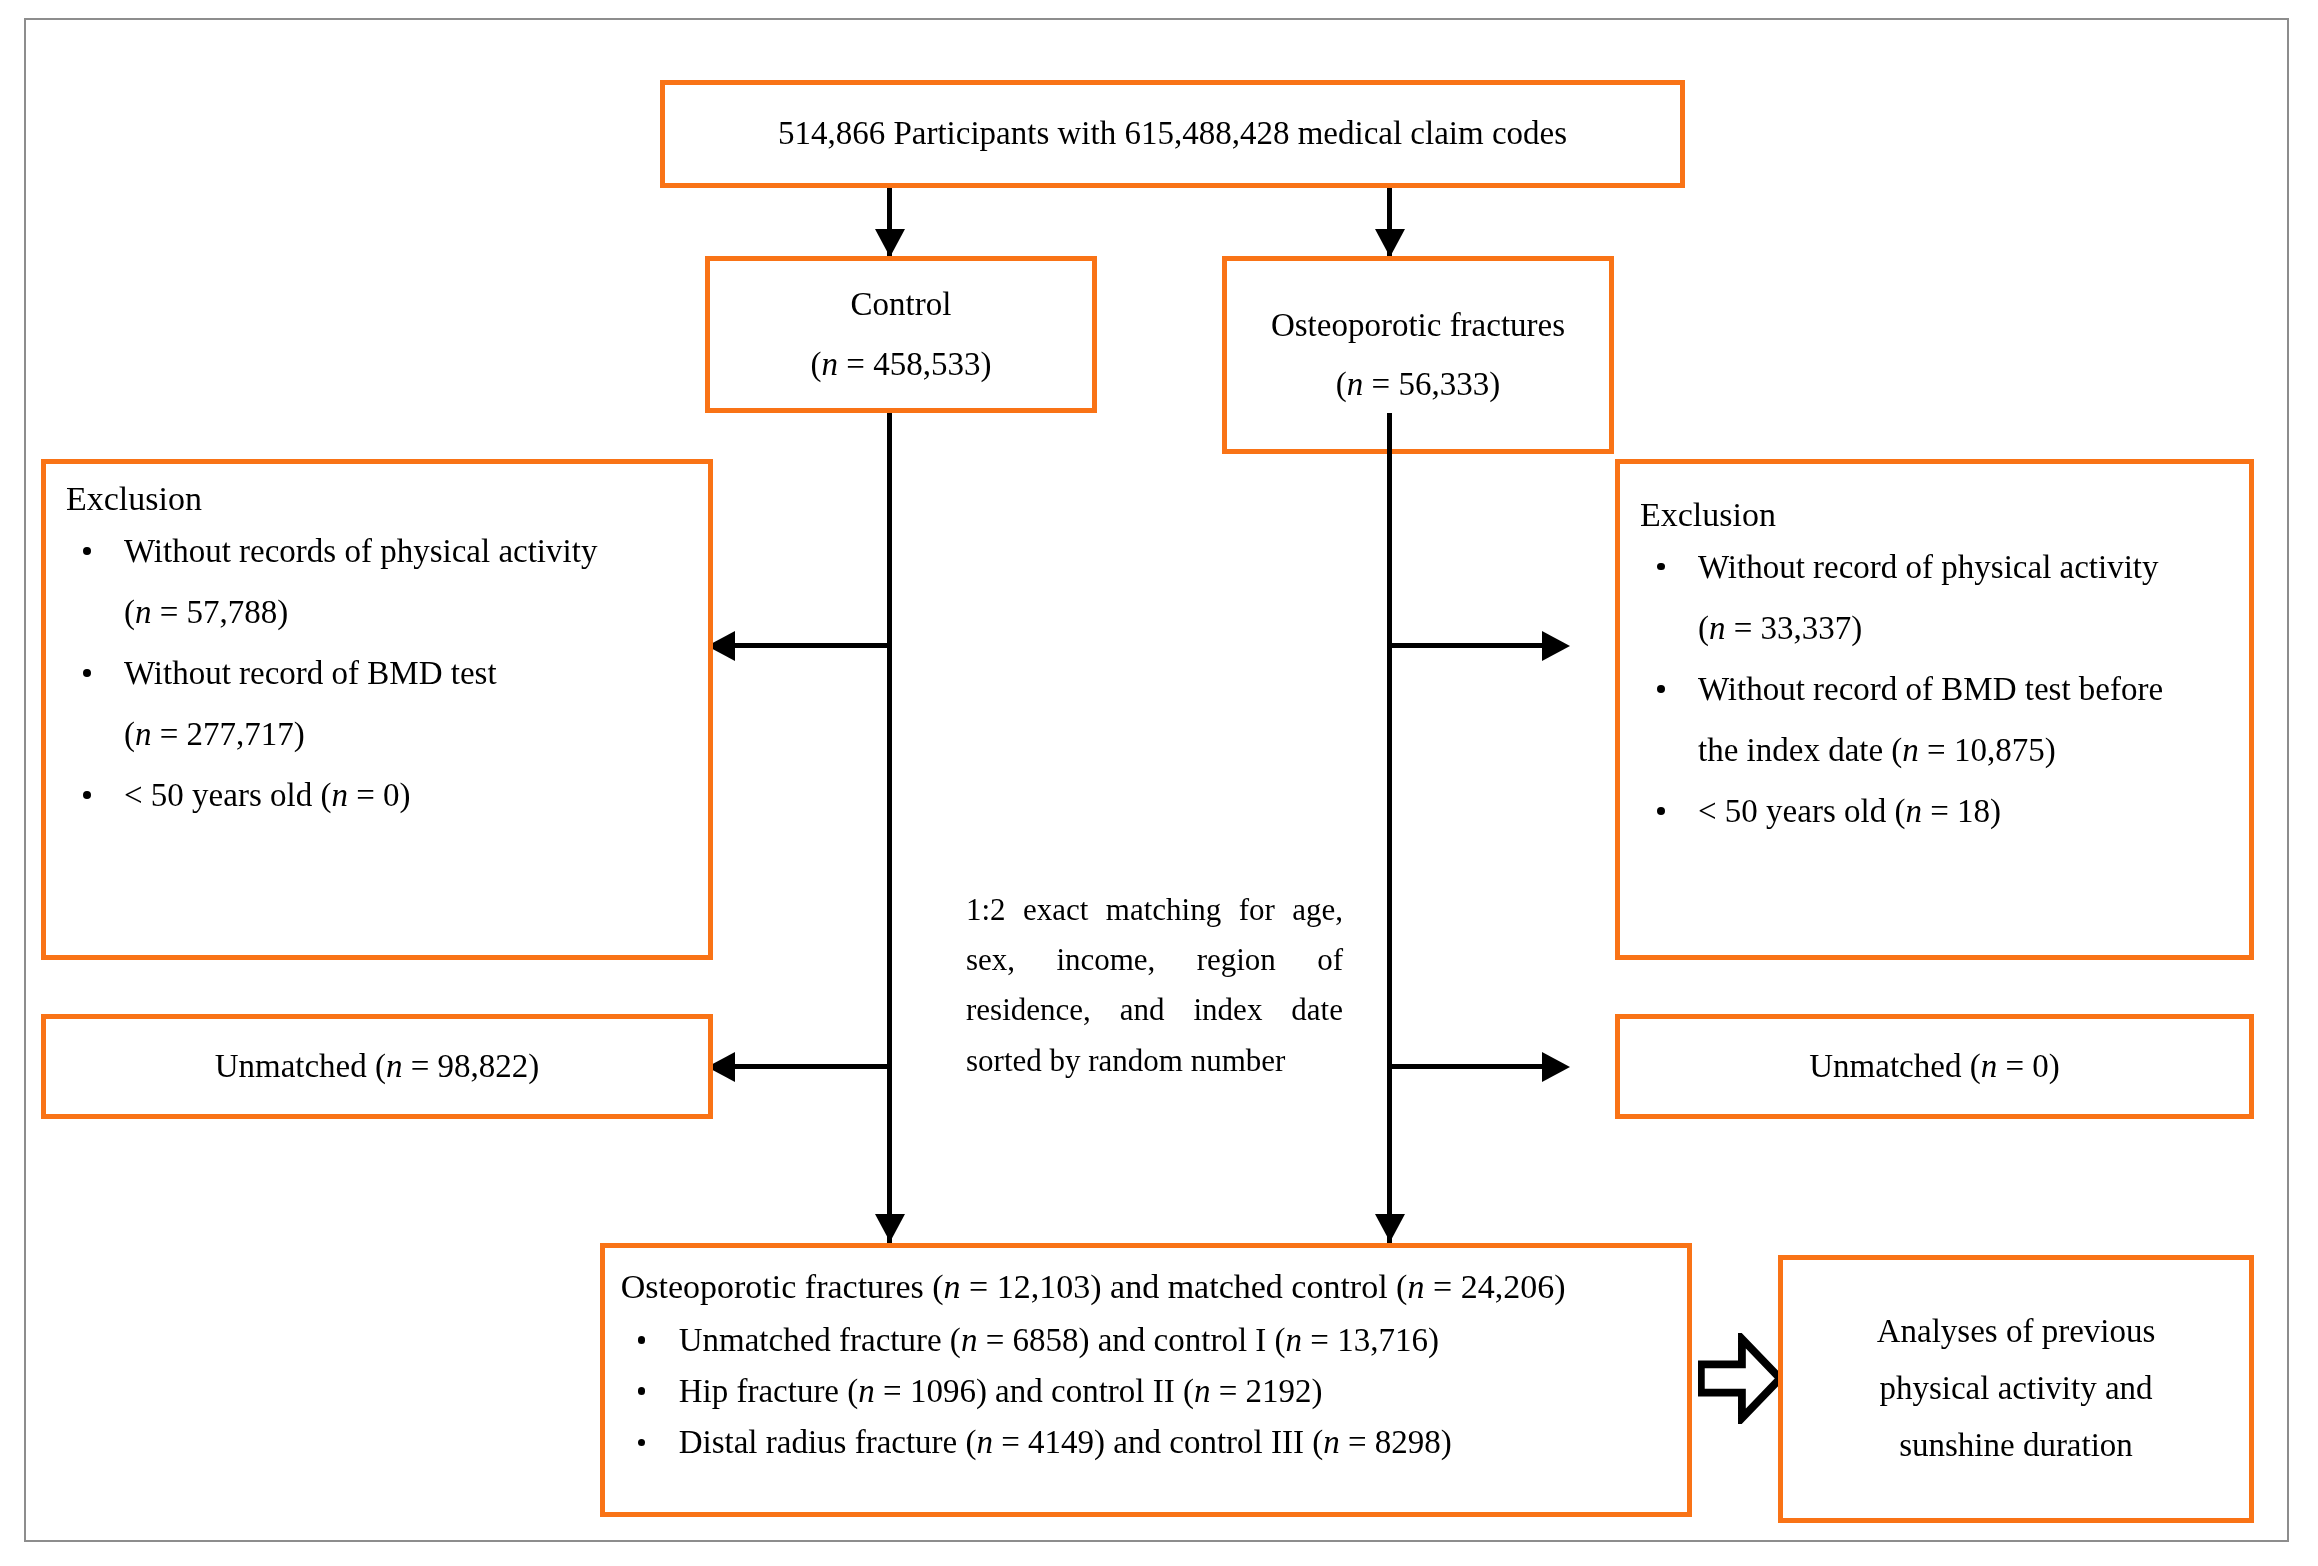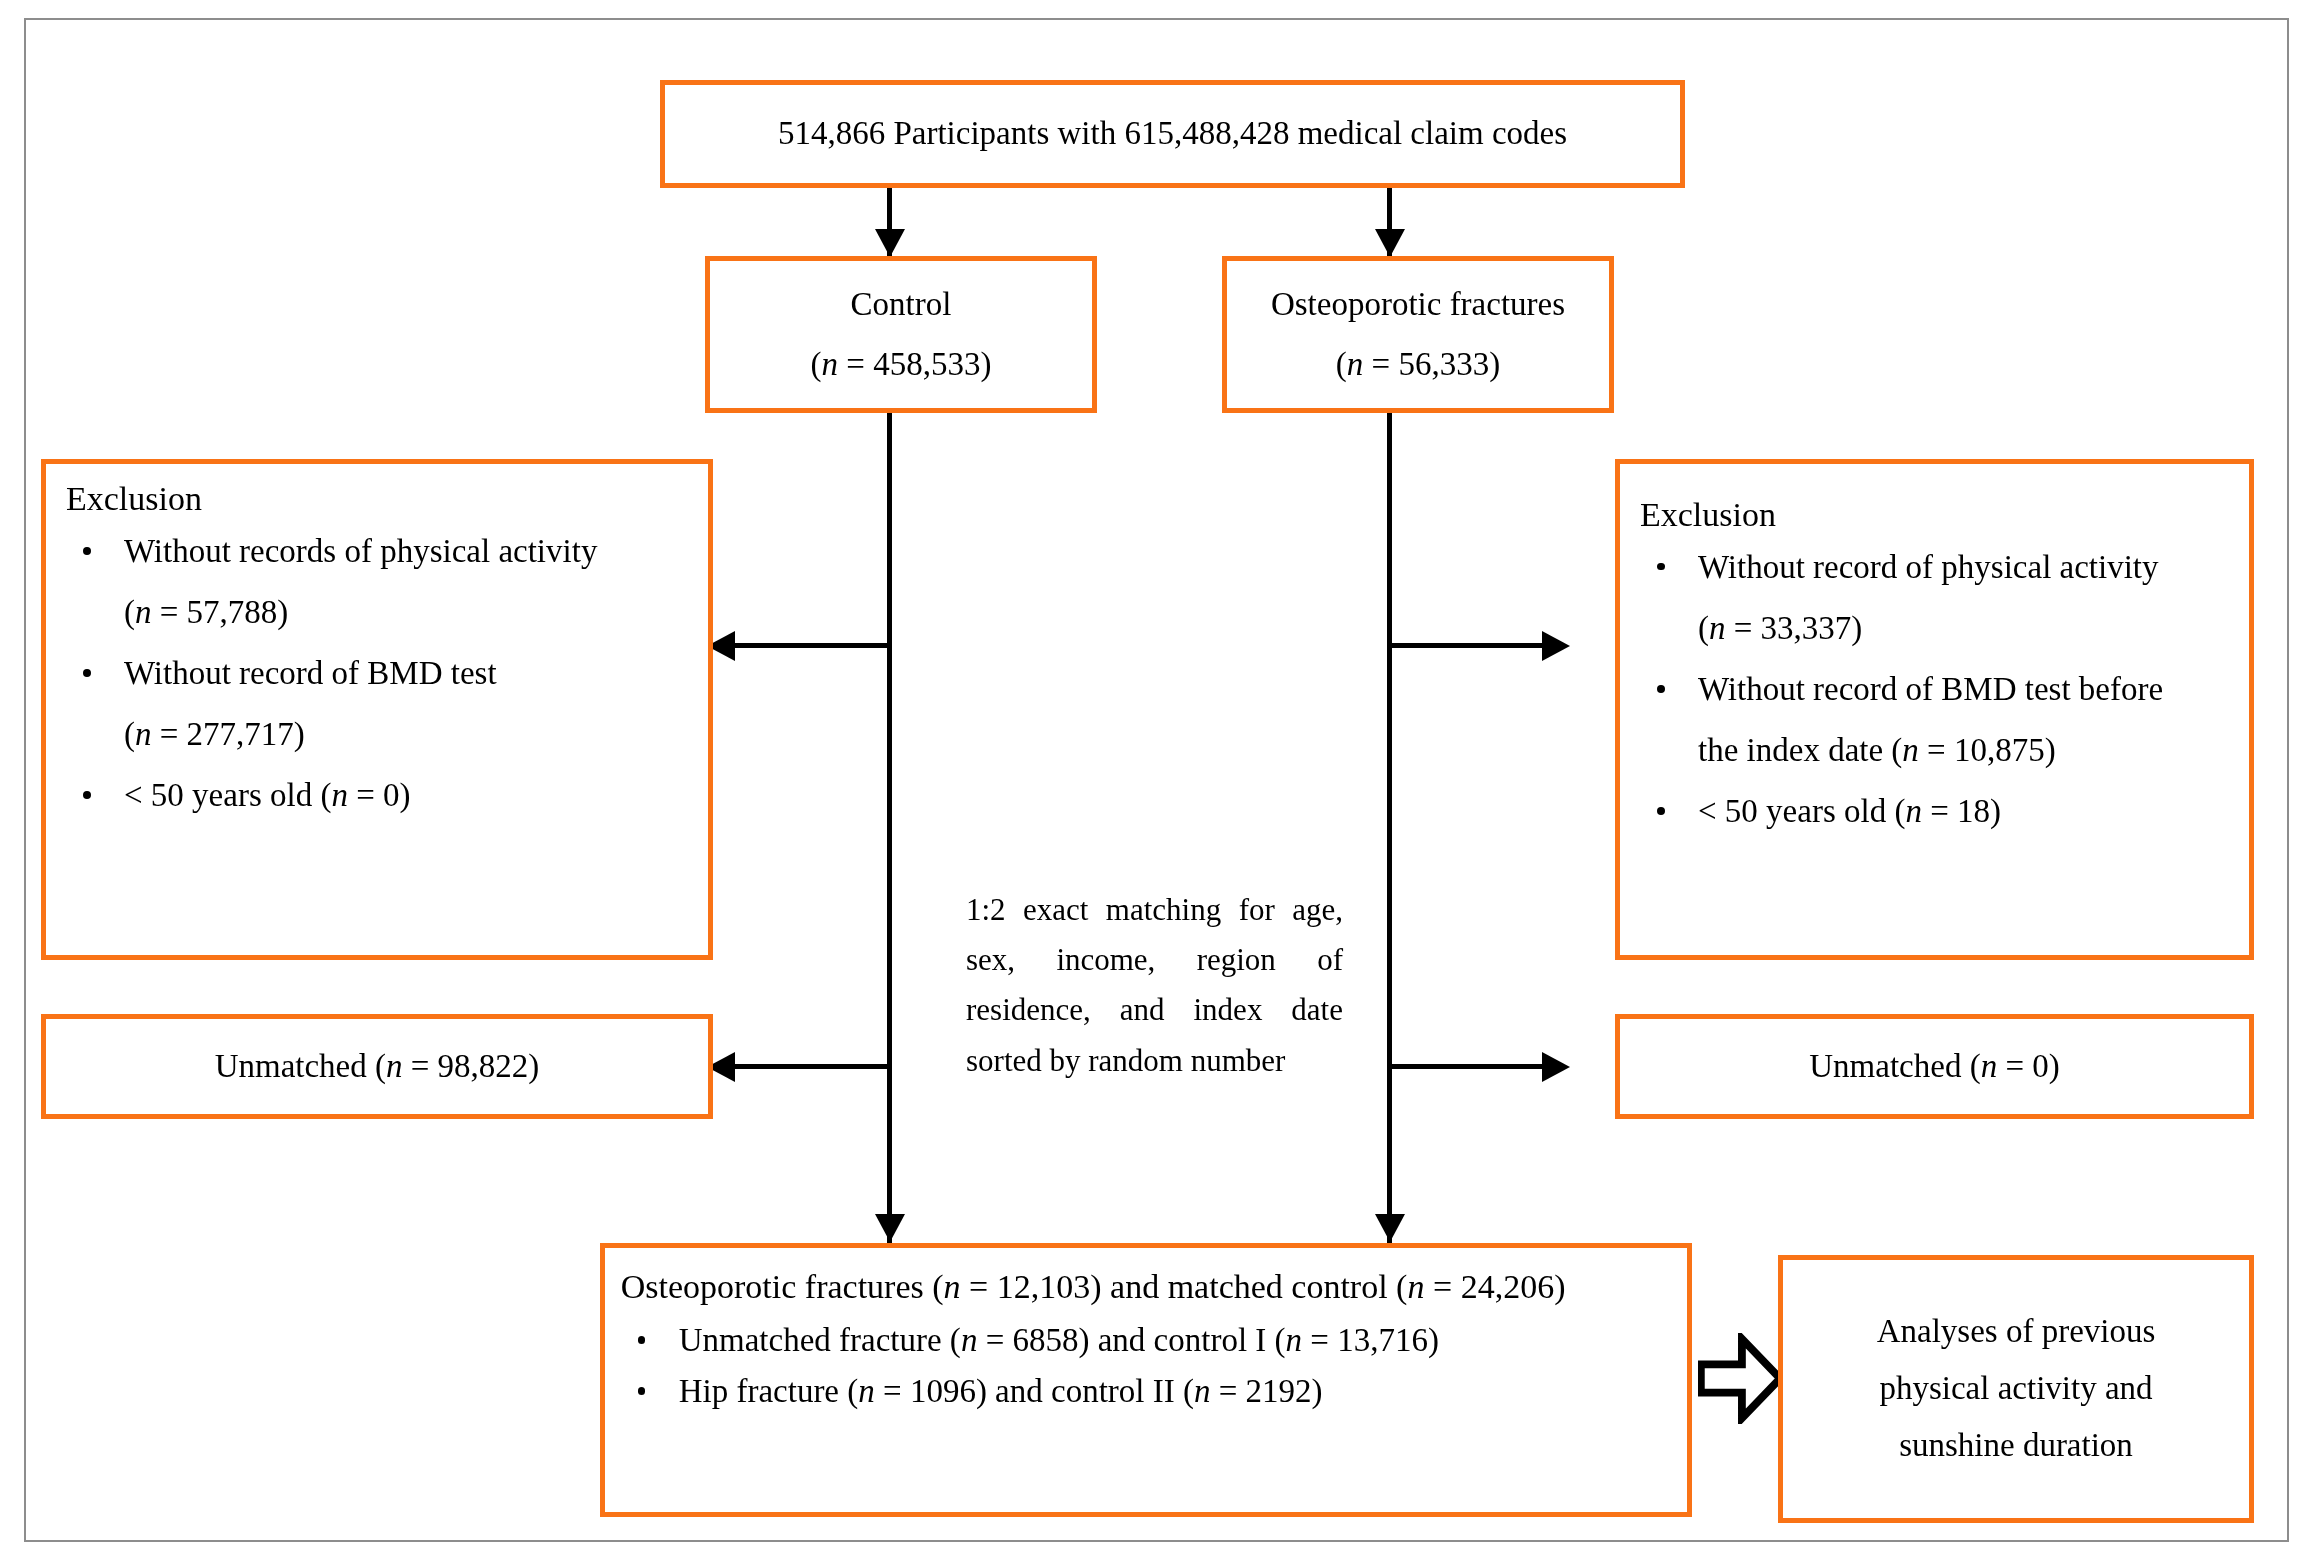--- a/index.html
+++ b/index.html
@@ -141,21 +141,21 @@
   <div class="vline" style="left:1387px; top:188px; height:71px;"></div>
   <div class="arrow-down" style="left:1375px; top:229px;"></div>
 
   <div class="box" style="left:705px; top:256px; width:392px; height:157px;">
     <div class="box-inner">
       <div class="ctr line">Control</div>
       <div class="ctr line" style="margin-top:18.5px;"><span>(</span><i class="n">n</i><span> = 458,533)</span></div>
     </div>
   </div>
 
-  <div class="box" style="left:1222px; top:256px; width:392px; height:157px;">
+  <div class="box" style="left:1222px; top:256px; width:392px; height:198px;">
     <div class="box-inner">
       <div class="ctr line">Osteoporotic fractures</div>
       <div class="ctr line" style="margin-top:18.5px;"><span>(</span><i class="n">n</i><span> = 56,333)</span></div>
     </div>
   </div>
 
   <div class="vline" style="left:887px; top:413px; height:830px;"></div>
   <div class="arrow-down" style="left:875px; top:1214px;"></div>
 
   <div class="vline" style="left:1387px; top:413px; height:830px;"></div>
@@ -229,20 +229,21 @@
       <div class="ctr line"><span>Unmatched (</span><i class="n">n</i><span> = 0)</span></div>
     </div>
   </div>
 
   <div class="box" style="left:600px; top:1243px; width:1092px; height:274px;">
     <div style="position:absolute; left:15.7px; top:17px; right:11.4px;">
       <div class="heading"><span>Osteoporotic fractures (</span><i class="n">n</i><span> = 12,103) and matched control (</span><i class="n">n</i><span> = 24,206)</span></div>
       <ul class="bullets tight" style="margin-top:5.7px;">
         <li><span>Unmatched fracture (</span><i class="n">n</i><span> = 6858) and control I (</span><i class="n">n</i><span> = 13,716)</span></li>
         <li><span>Hip fracture (</span><i class="n">n</i><span> = 1096) and control II (</span><i class="n">n</i><span> = 2192)</span></li>
+        <li><span>Distal radius fracture (</span><i class="n">n</i><span> = 4149) and control III (</span><i class="n">n</i><span> = 8298)</span></li>
       </ul>
     </div>
   </div>
 
   <svg class="block-arrow" style="left:1698px; top:1333px;" width="85" height="91" viewBox="0 0 120 128">
     <polygon points="4,44 62,44 62,8 116,64 62,120 62,84 4,84" fill="#ffffff" stroke="#000000" stroke-width="11" stroke-linejoin="miter"></polygon>
   </svg>
 
   <div class="box" style="left:1778px; top:1255px; width:476px; height:268px;">
     <div class="box-inner">

